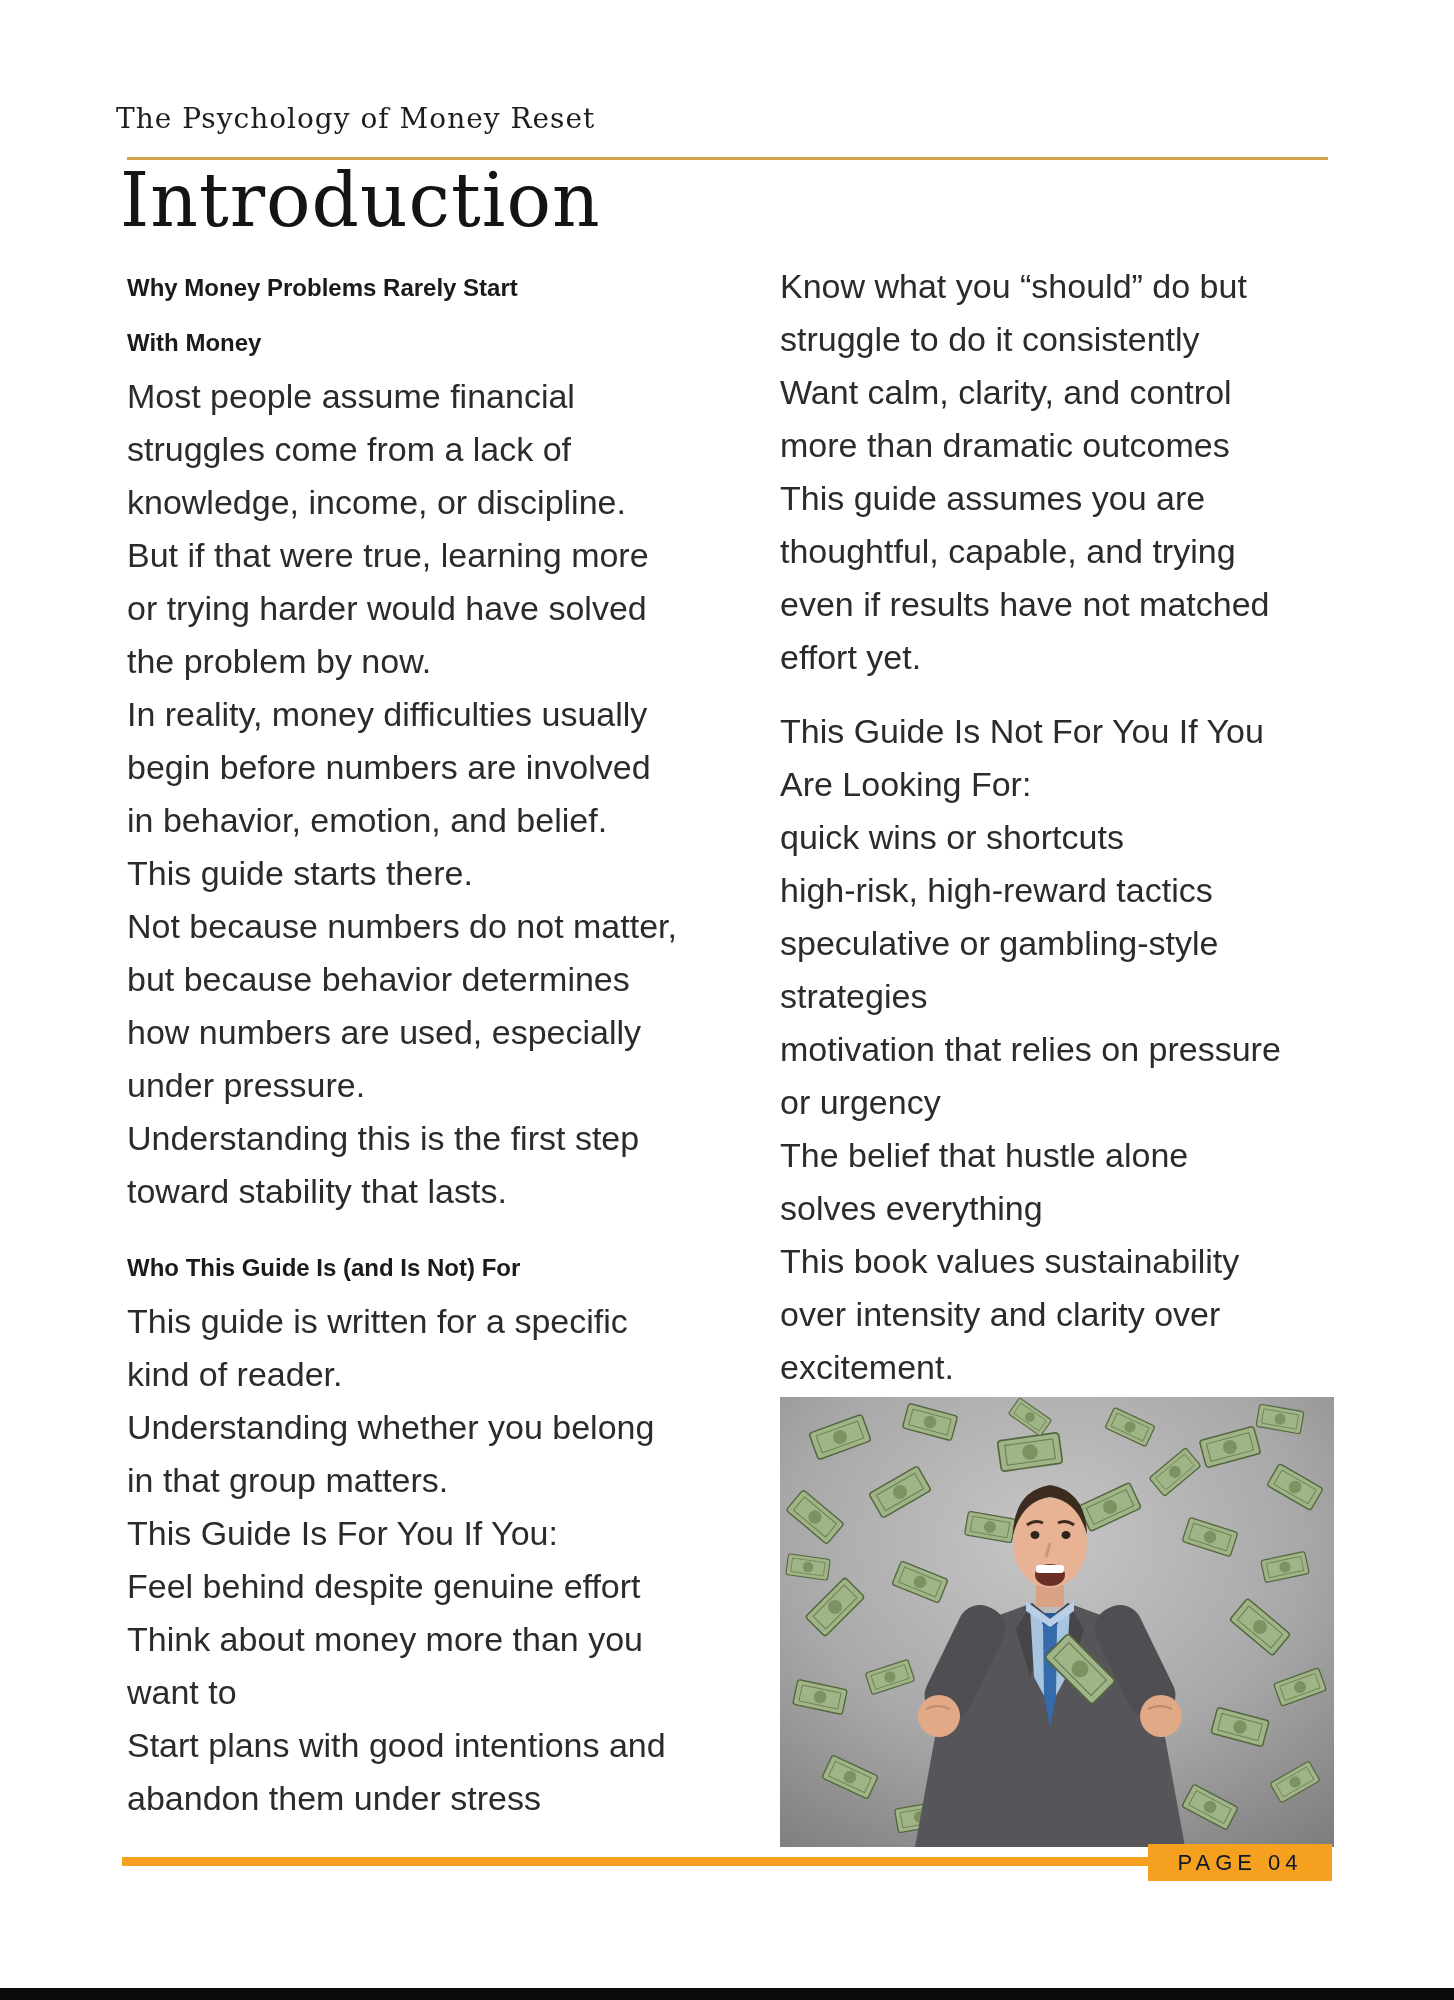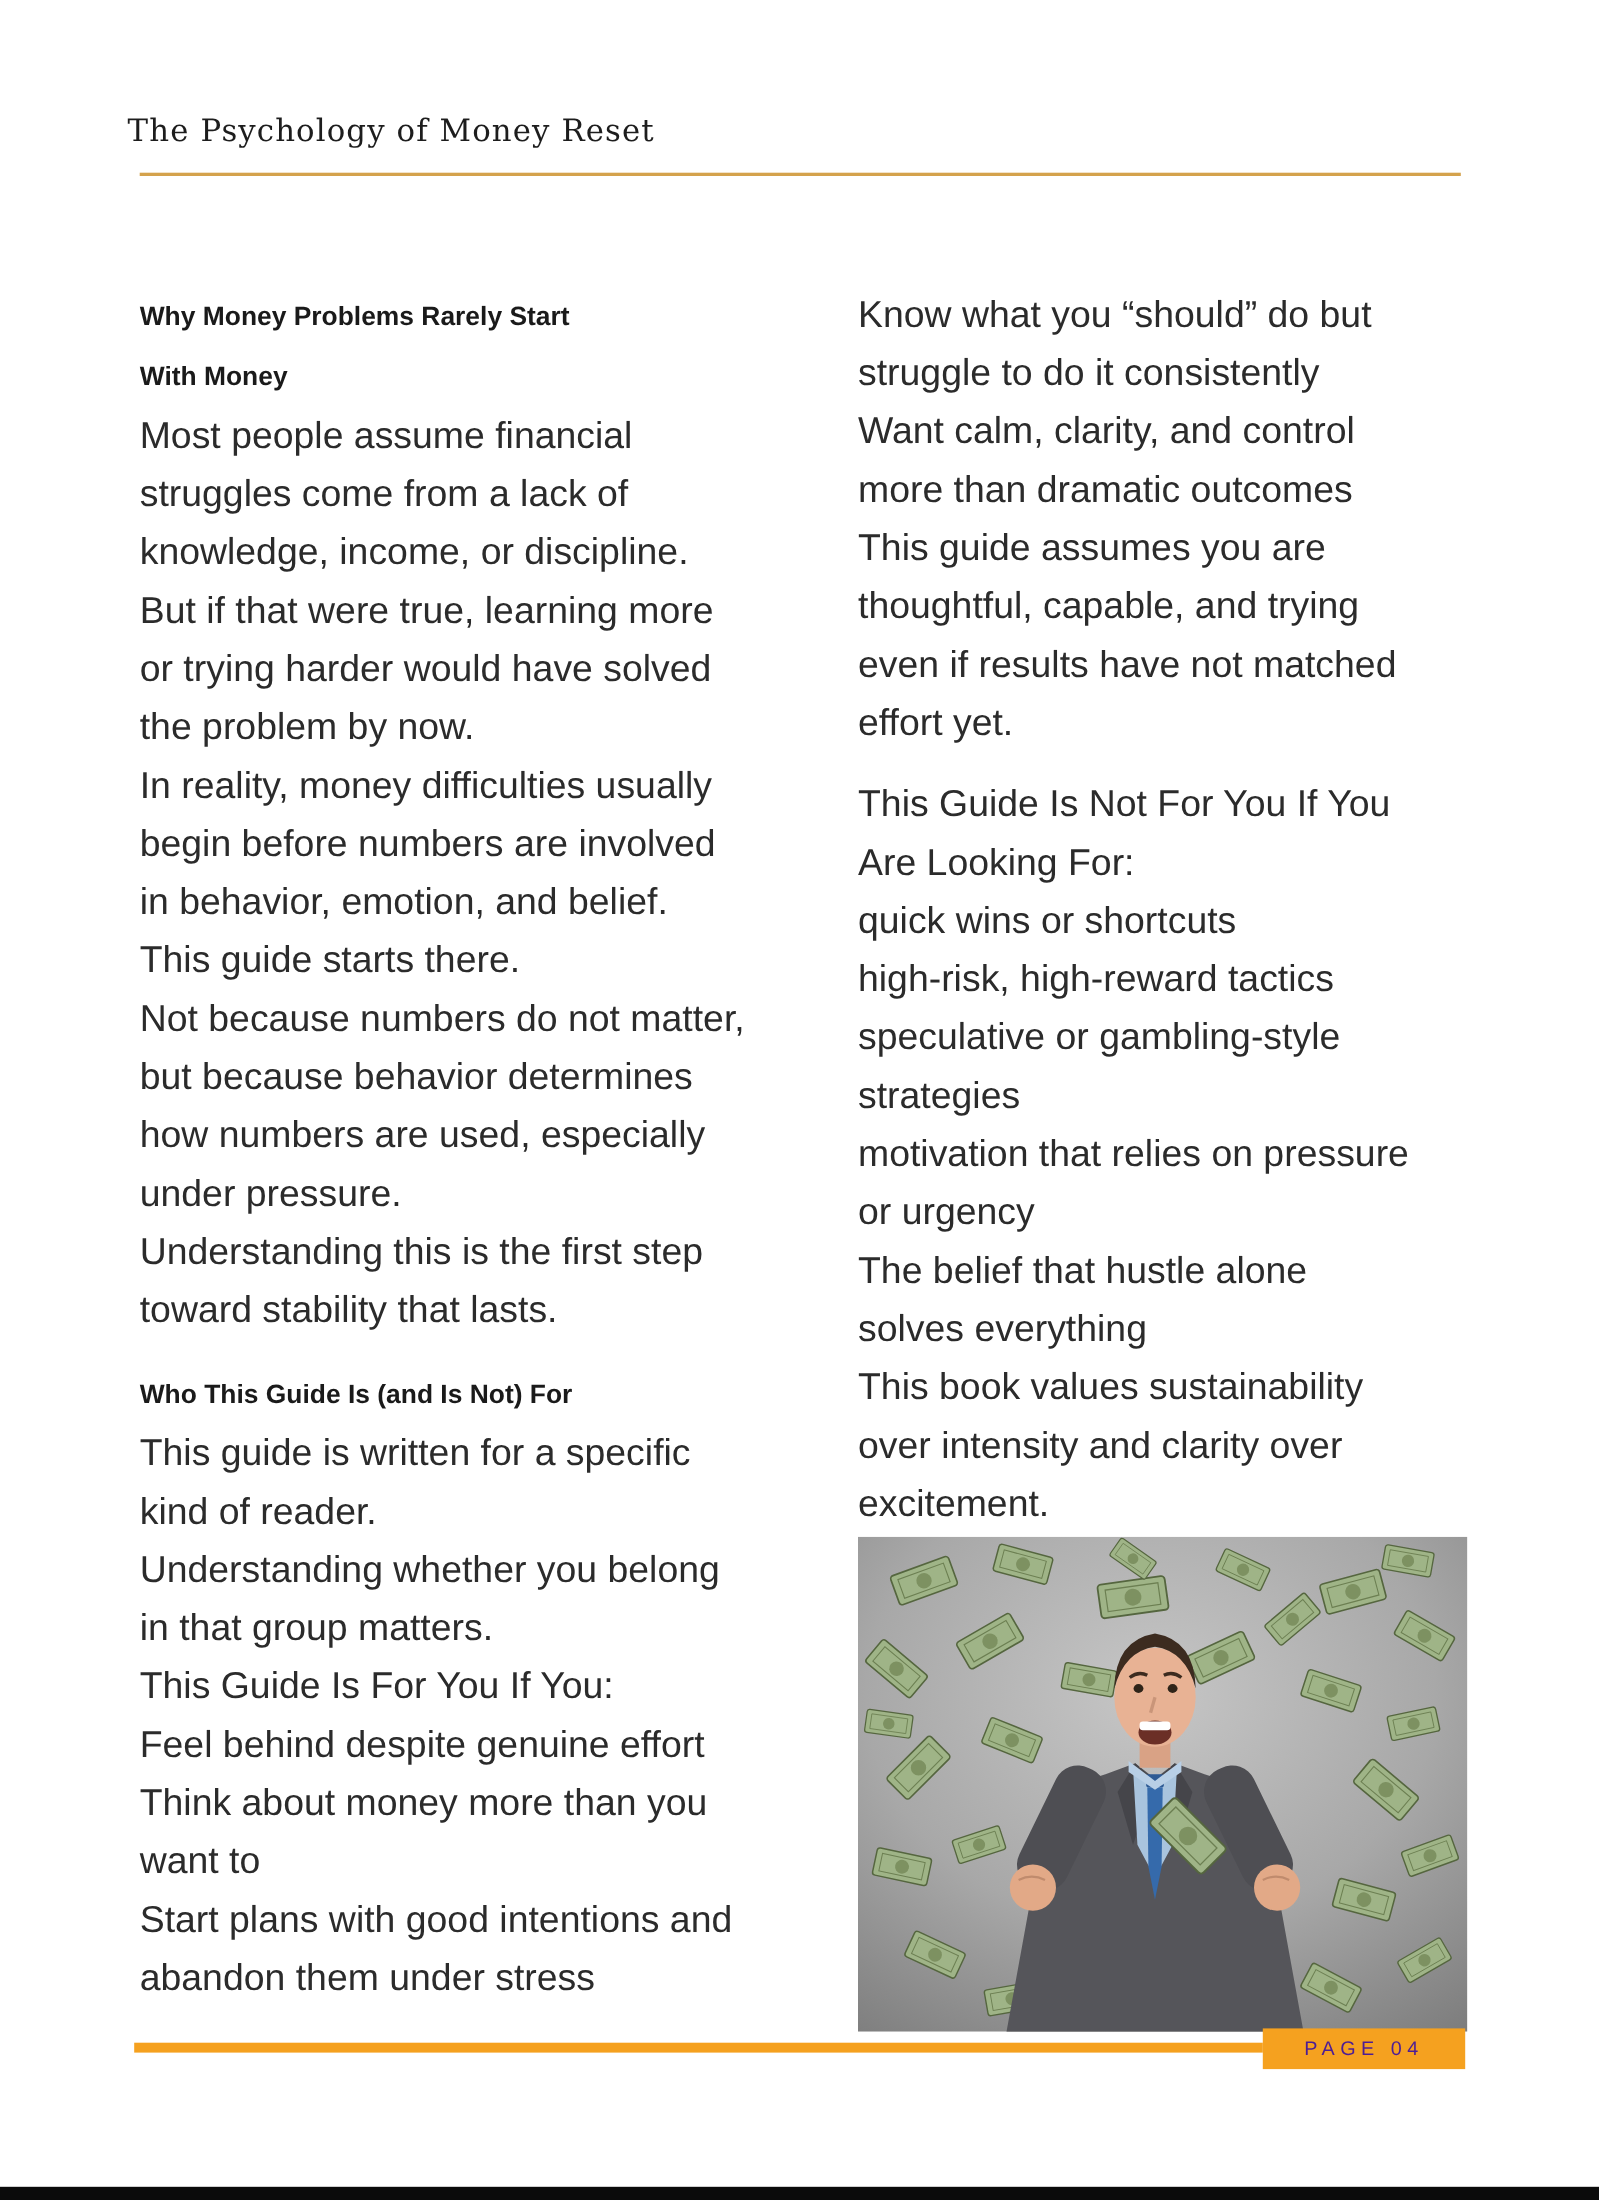--- a/index.html
+++ b/index.html
@@ -44,36 +44,37 @@
   .body-text.gap{margin-top:21px;}
   .photo{display:block;margin-top:3px;width:554px;height:450px;}
   .footer-line{
     position:absolute;left:122px;top:1857px;
     width:1026px;height:9px;background:#F5A11F;
   }
   .page-badge{
     position:absolute;left:1148px;top:1844px;
     width:184px;height:37px;background:#F5A11F;
     display:flex;align-items:center;justify-content:center;
-    color:#4c1d95;font-size:18px;letter-spacing:5px;
+    color:#0f172a;font-size:22px;letter-spacing:5px;
     font-family:"Liberation Sans",sans-serif;
   }
   .bottom-bar{
     position:absolute;left:0;top:1988px;
     width:1454px;height:12px;background:#0b0b0b;
   }
 </style>
 </head>
 <body>
 
 <div class="page">
 
   <div class="header-title">The Psychology of Money Reset</div>
   <div class="header-rule"></div>
 
+  <h1 class="page-title">Introduction</h1>
 
   <div class="col col-left">
     <h2 class="sec-heading">Why Money Problems Rarely Start
 With Money</h2>
     <p class="body-text">Most people assume financial
 struggles come from a lack of
 knowledge, income, or discipline.
 But if that were true, learning more
 or trying harder would have solved
 the problem by now.

